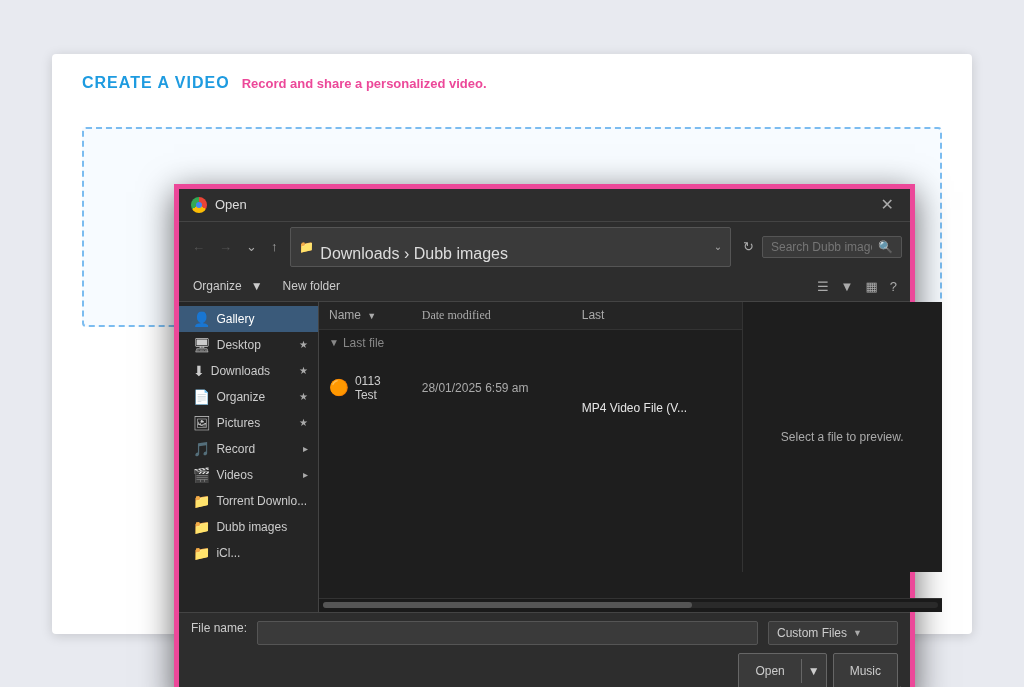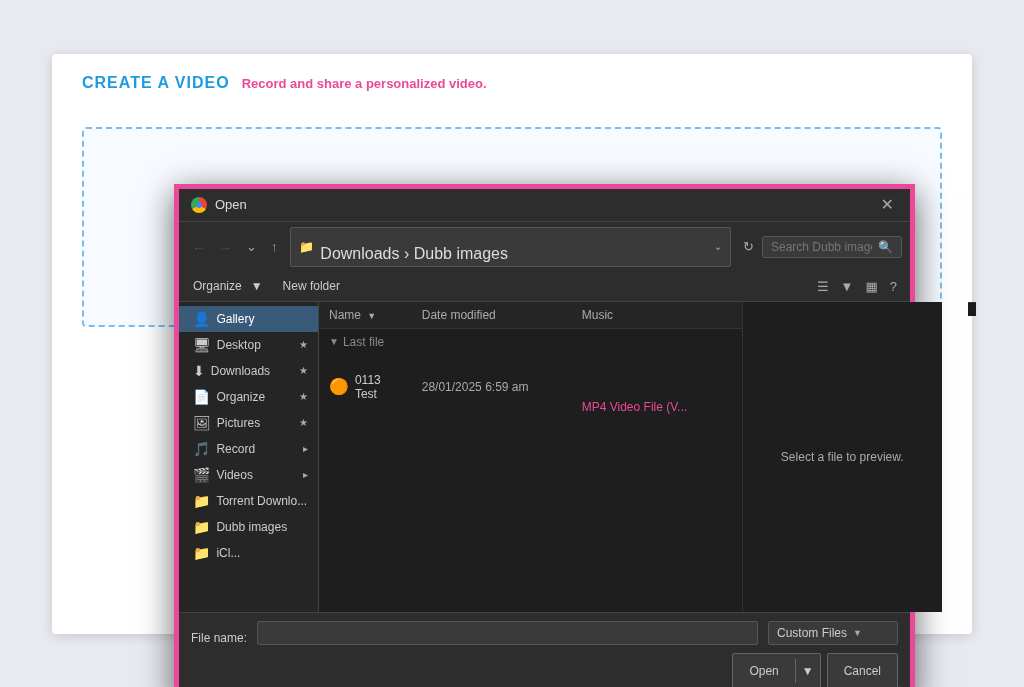--- a/index.html
+++ b/index.html
@@ -296,21 +296,21 @@
       align-items: center;
       padding: 6px 10px;
       border-bottom: 1px solid #333;
       color: #aaa;
       font-size: 12px;
       background: #252525;
       flex-shrink: 0;
     }
 
     .col-name { flex: 1; cursor: pointer; }
-    .col-date { width: 160px; cursor: pointer; }
+    .col-date { width: 160px; cursor: pointer; font-family: Liberation Serif, serif; }
     .col-type { width: 150px; cursor: pointer; }
 
     .col-sort-icon {
       font-size: 9px;
       margin-left: 3px;
     }
 
     .file-group-label {
       padding: 6px 10px;
       color: #888;
@@ -335,21 +335,21 @@
     }
 
     .file-icon {
       font-size: 16px;
       margin-right: 6px;
       flex-shrink: 0;
     }
 
     .file-name { flex: 1; }
     .file-date { width: 160px; color: #aaa; margin-left: 41px; }
-    .file-type { width: 150px; color: #ec4899; margin-top: 40px; }
+    .file-type { width: 150px; color: #e5e5e5; margin-top: 40px; }
 
     
     .dialog-preview {
       width: 200px;
       background: #1e1e1e;
       border-left: 1px solid #333;
       display: flex;
       align-items: center;
       justify-content: center;
       color: #aaa;
@@ -390,21 +390,21 @@
       background: #2d2d2d;
       padding: 8px 12px;
       border-top: 1px solid #444;
       display: flex;
       flex-direction: column;
       gap: 8px;
     }
 
     .filename-row {
       display: flex;
-      align-items: flex-end;
+      align-items: flex-start;
       gap: 10px;
     }
 
     .filename-label {
       color: #ccc;
       font-size: 12px;
       white-space: nowrap;
     }
 
     .filename-input {
@@ -595,34 +595,34 @@
           <div class="sidebar-item">
             <span class="sidebar-icon">📁</span>
             <span>Dubb images</span>
           </div>
           <div class="sidebar-item">
             <span class="sidebar-icon">📁</span>
             <span>iCl...</span>
           </div>
         </div>
 
-        <div style="display:flex; flex: 1; flex-direction: row; gap: 26px;">
+        <div style="display:flex; flex: 1; flex-direction: column; gap: 26px;">
           <div style="display:flex; flex: 1;">
 
             <div class="dialog-content">
               <div class="file-list-header">
                 <div class="col-name">
                   <span>Name</span>
                   <span class="col-sort-icon">▼</span>
                 </div>
                 <div class="col-date">
                   <span>Date modified</span>
                 </div>
                 <div class="col-type">
-                  <span>Music</span>
+                  <span>Last</span>
                 </div>
               </div>
 
               <div class="file-group-label">
                 <span class="expand-icon">▼</span>
                 <span>Last file</span>
               </div>
 
               <div class="file-row">
                 <span class="file-icon">🟠</span>
@@ -655,21 +655,21 @@
             <span>Custom Files</span>
             <span class="filetype-dropdown-icon">▼</span>
           </div>
         </div>
 
         <div class="dialog-actions">
           <div class="btn-open">
             <span class="btn-open-main">Open</span>
             <span class="btn-open-arrow">▼</span>
           </div>
-          <button class="btn-cancel">Cancel</button>
+          <button class="btn-cancel">Music</button>
         </div>
       </div>
 
       <div class="dialog-resize-handle">∖</div>
 
     </div>
   </div>
 </div>
 
 </body></html>

